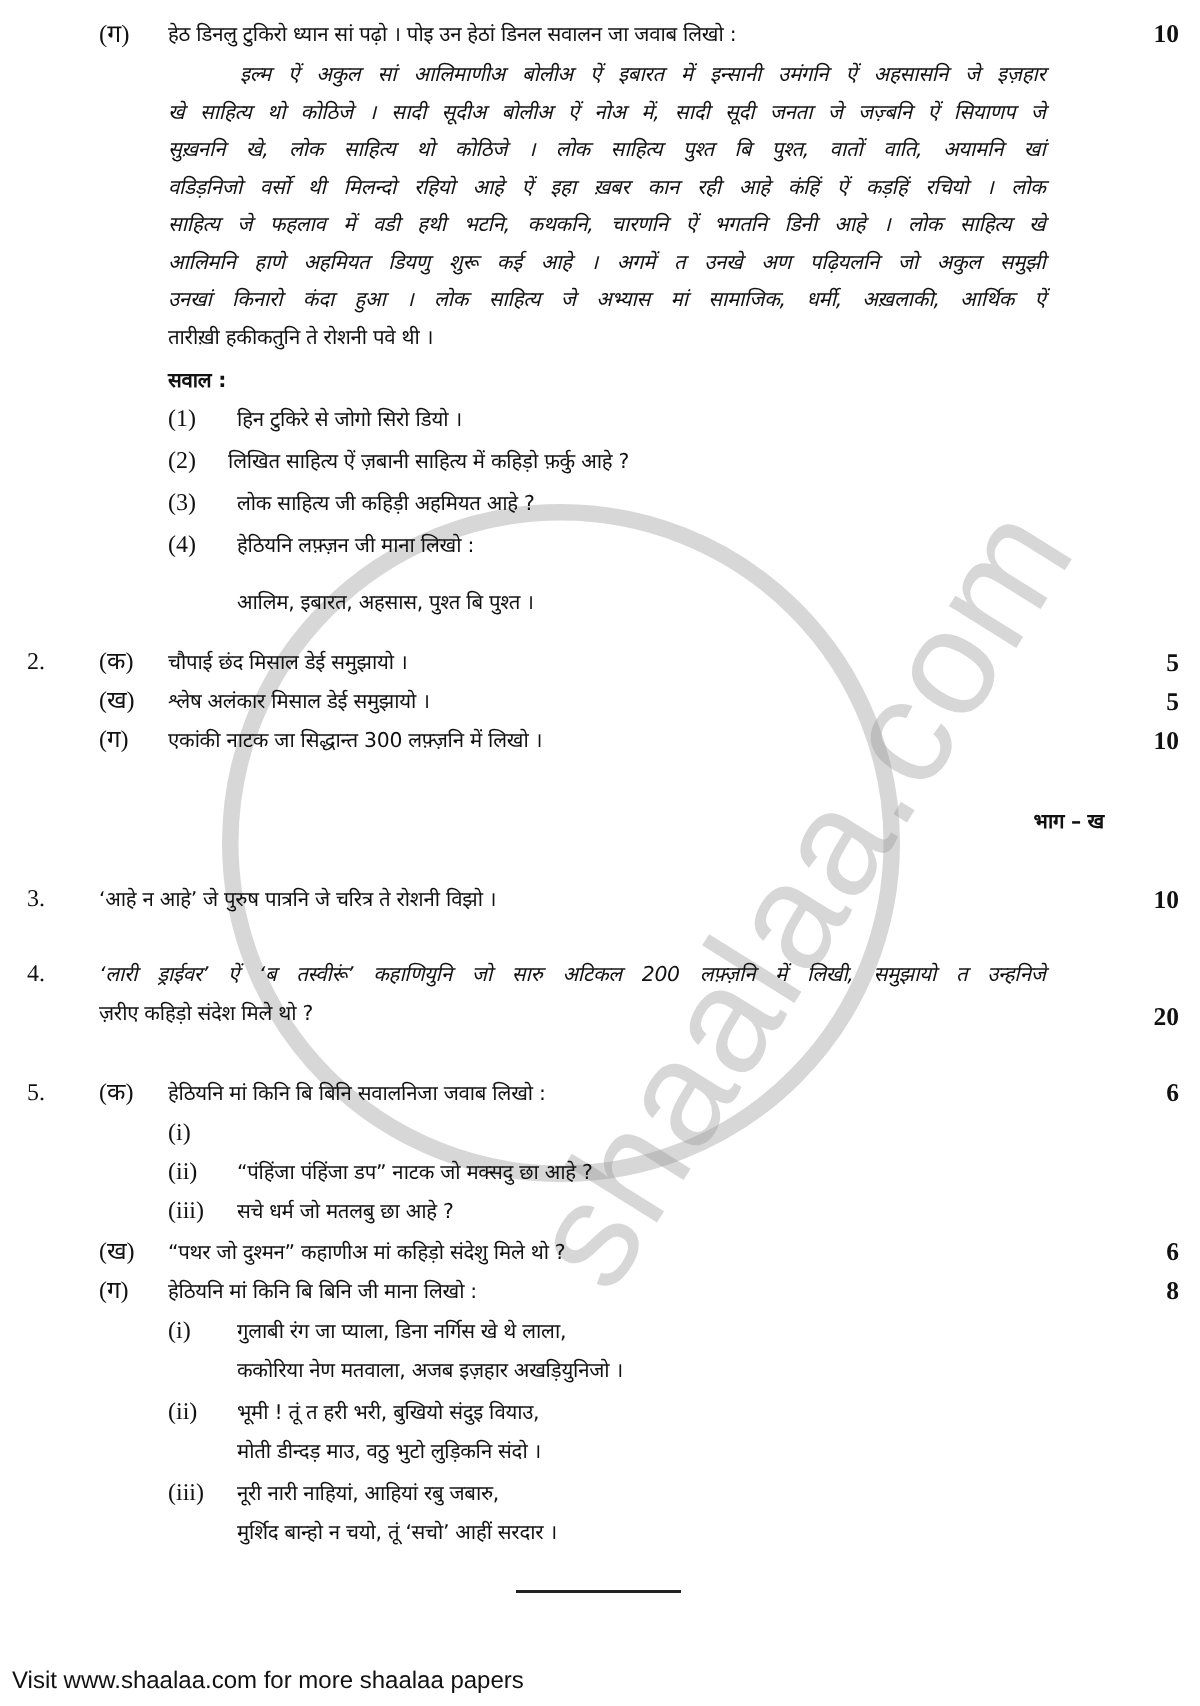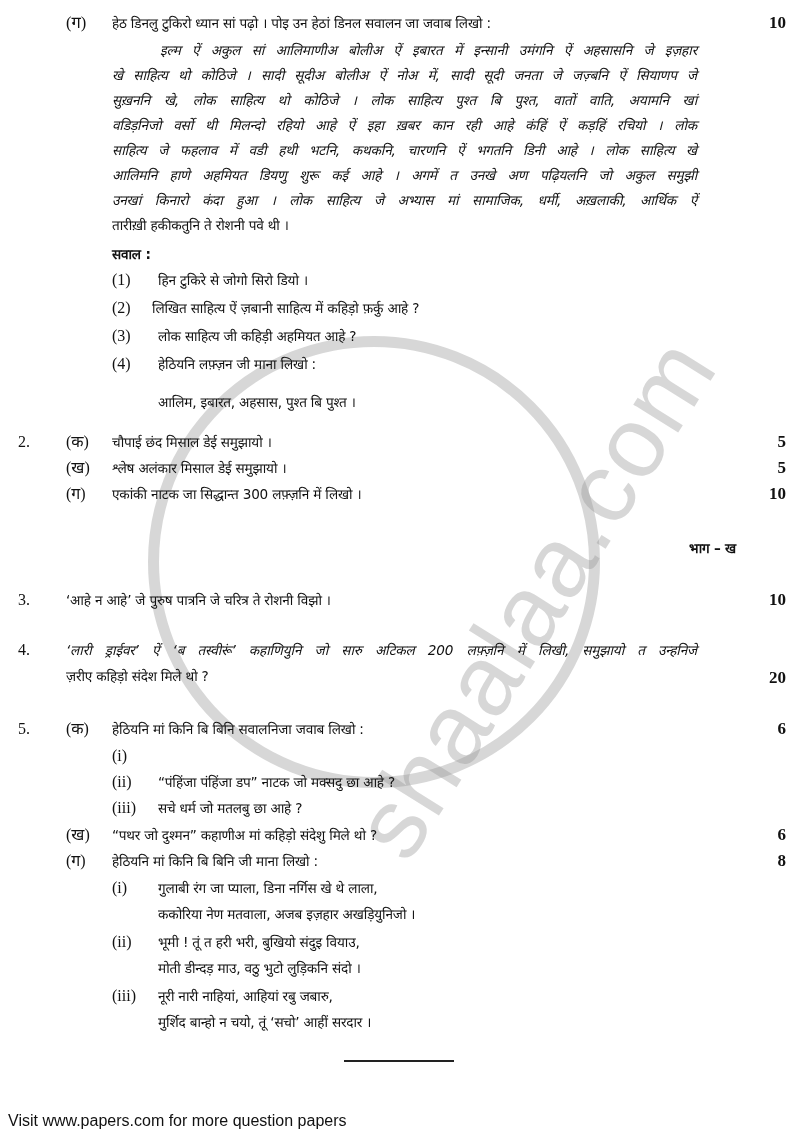--- a/index.html
+++ b/index.html
@@ -131,14 +131,14 @@
   <div class="sub line" style="left:112px;top:932px;">(ii)</div>
   <div class="line dev" style="left:158px;top:932px;">भूमी ! तूं त हरी भरी, बुखियो संदुइ वियाउ,</div>
   <div class="line dev" style="left:158px;top:958px;">मोती डीन्दड़ माउ, वठु भुटो लुड़िकनि संदो ।</div>
 
   <div class="sub line" style="left:112px;top:986px;">(iii)</div>
   <div class="line dev" style="left:158px;top:986px;">नूरी नारी नाहियां, आहियां रबु जबारु,</div>
   <div class="line dev" style="left:158px;top:1012px;">मुर्शिद बान्हो न चयो, तूं ‘सचो’ आहीं सरदार ।</div>
 
   <div class="rule"></div>
 
-  <div class="footer">Visit www.papers.com for more question papers</div>
+  <div class="footer">Visit www.shaalaa.com for more shaalaa papers</div>
 </div>
 
 </body></html>

